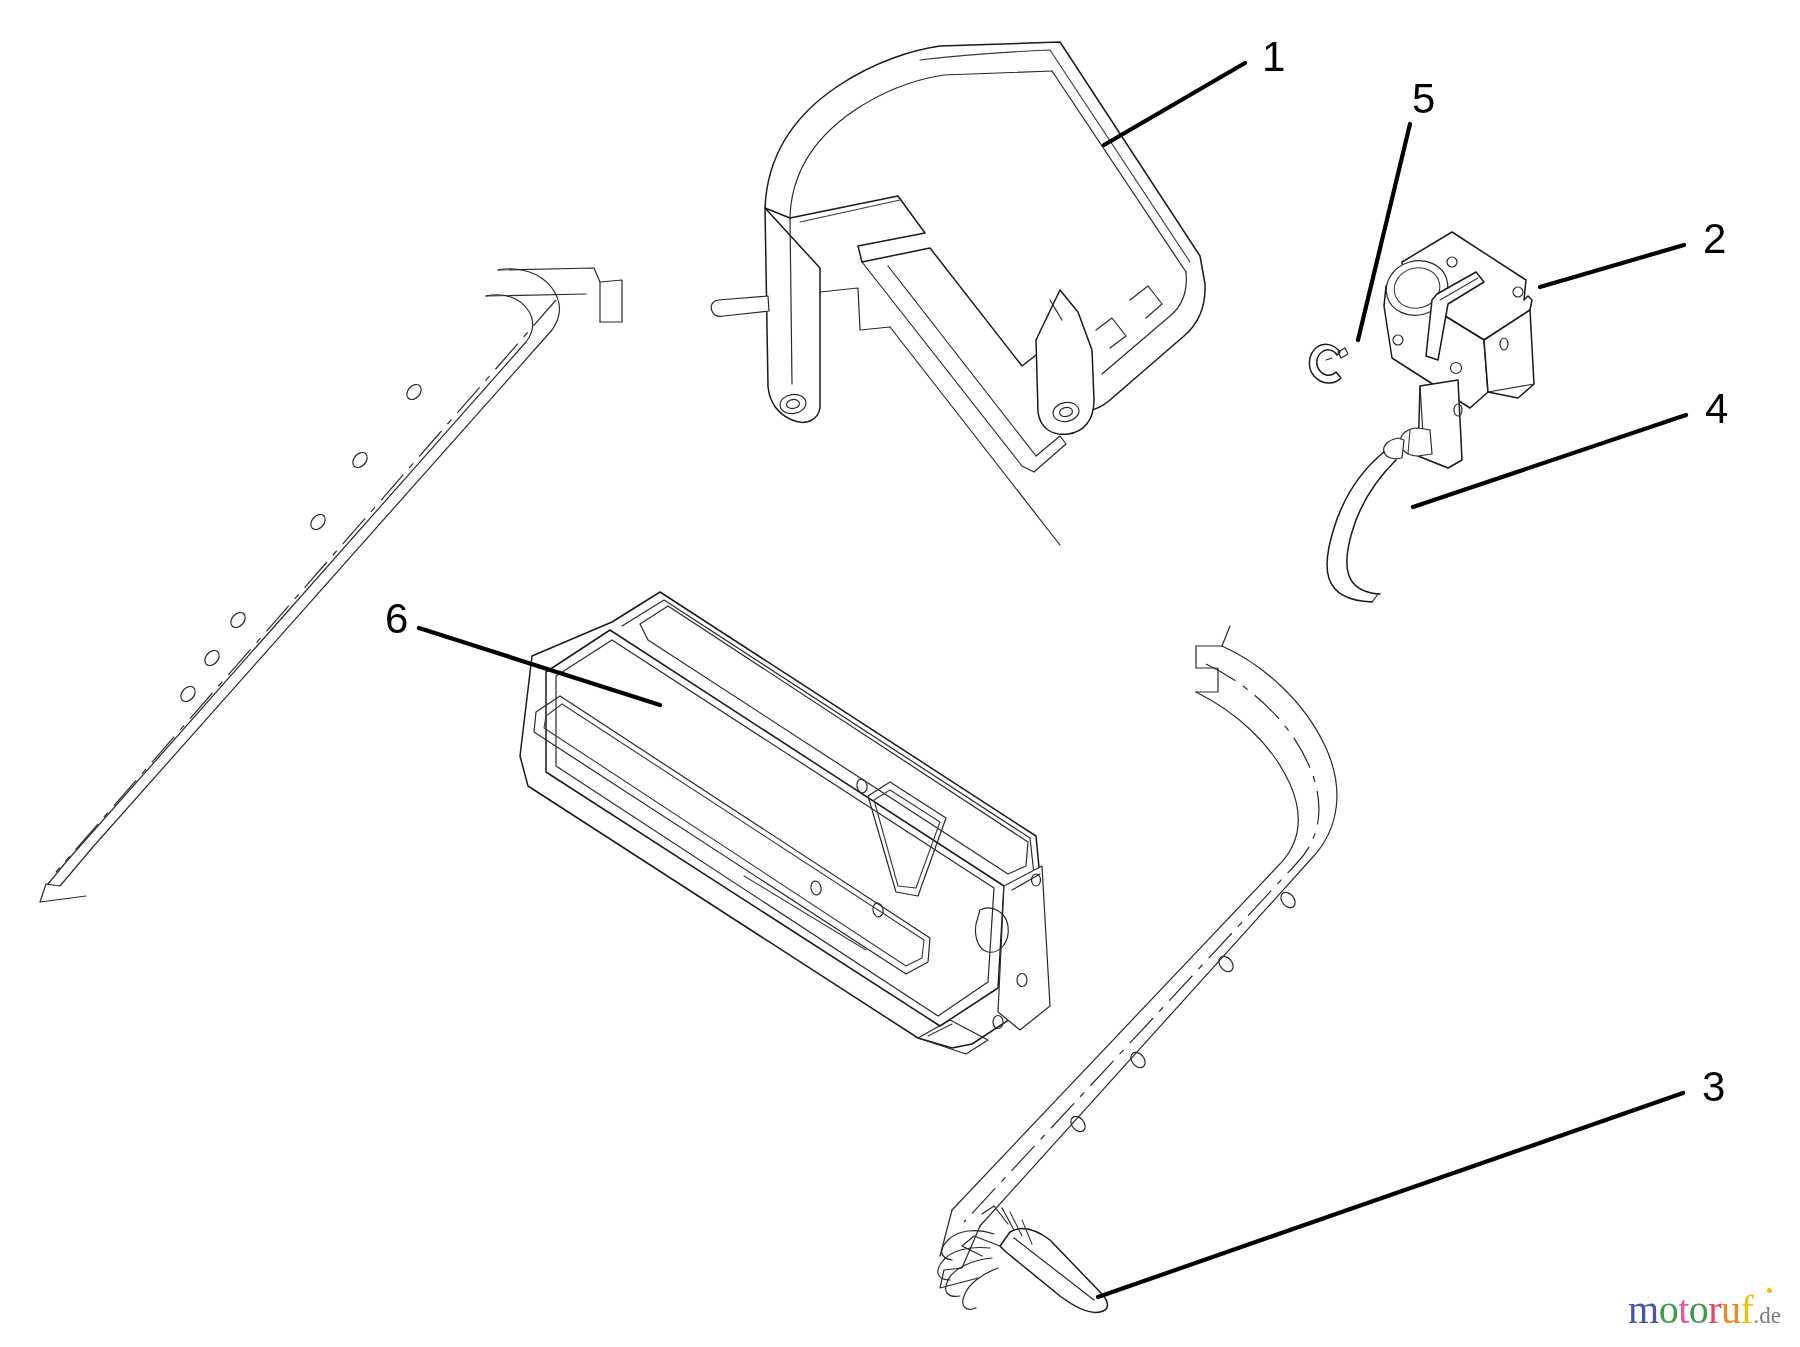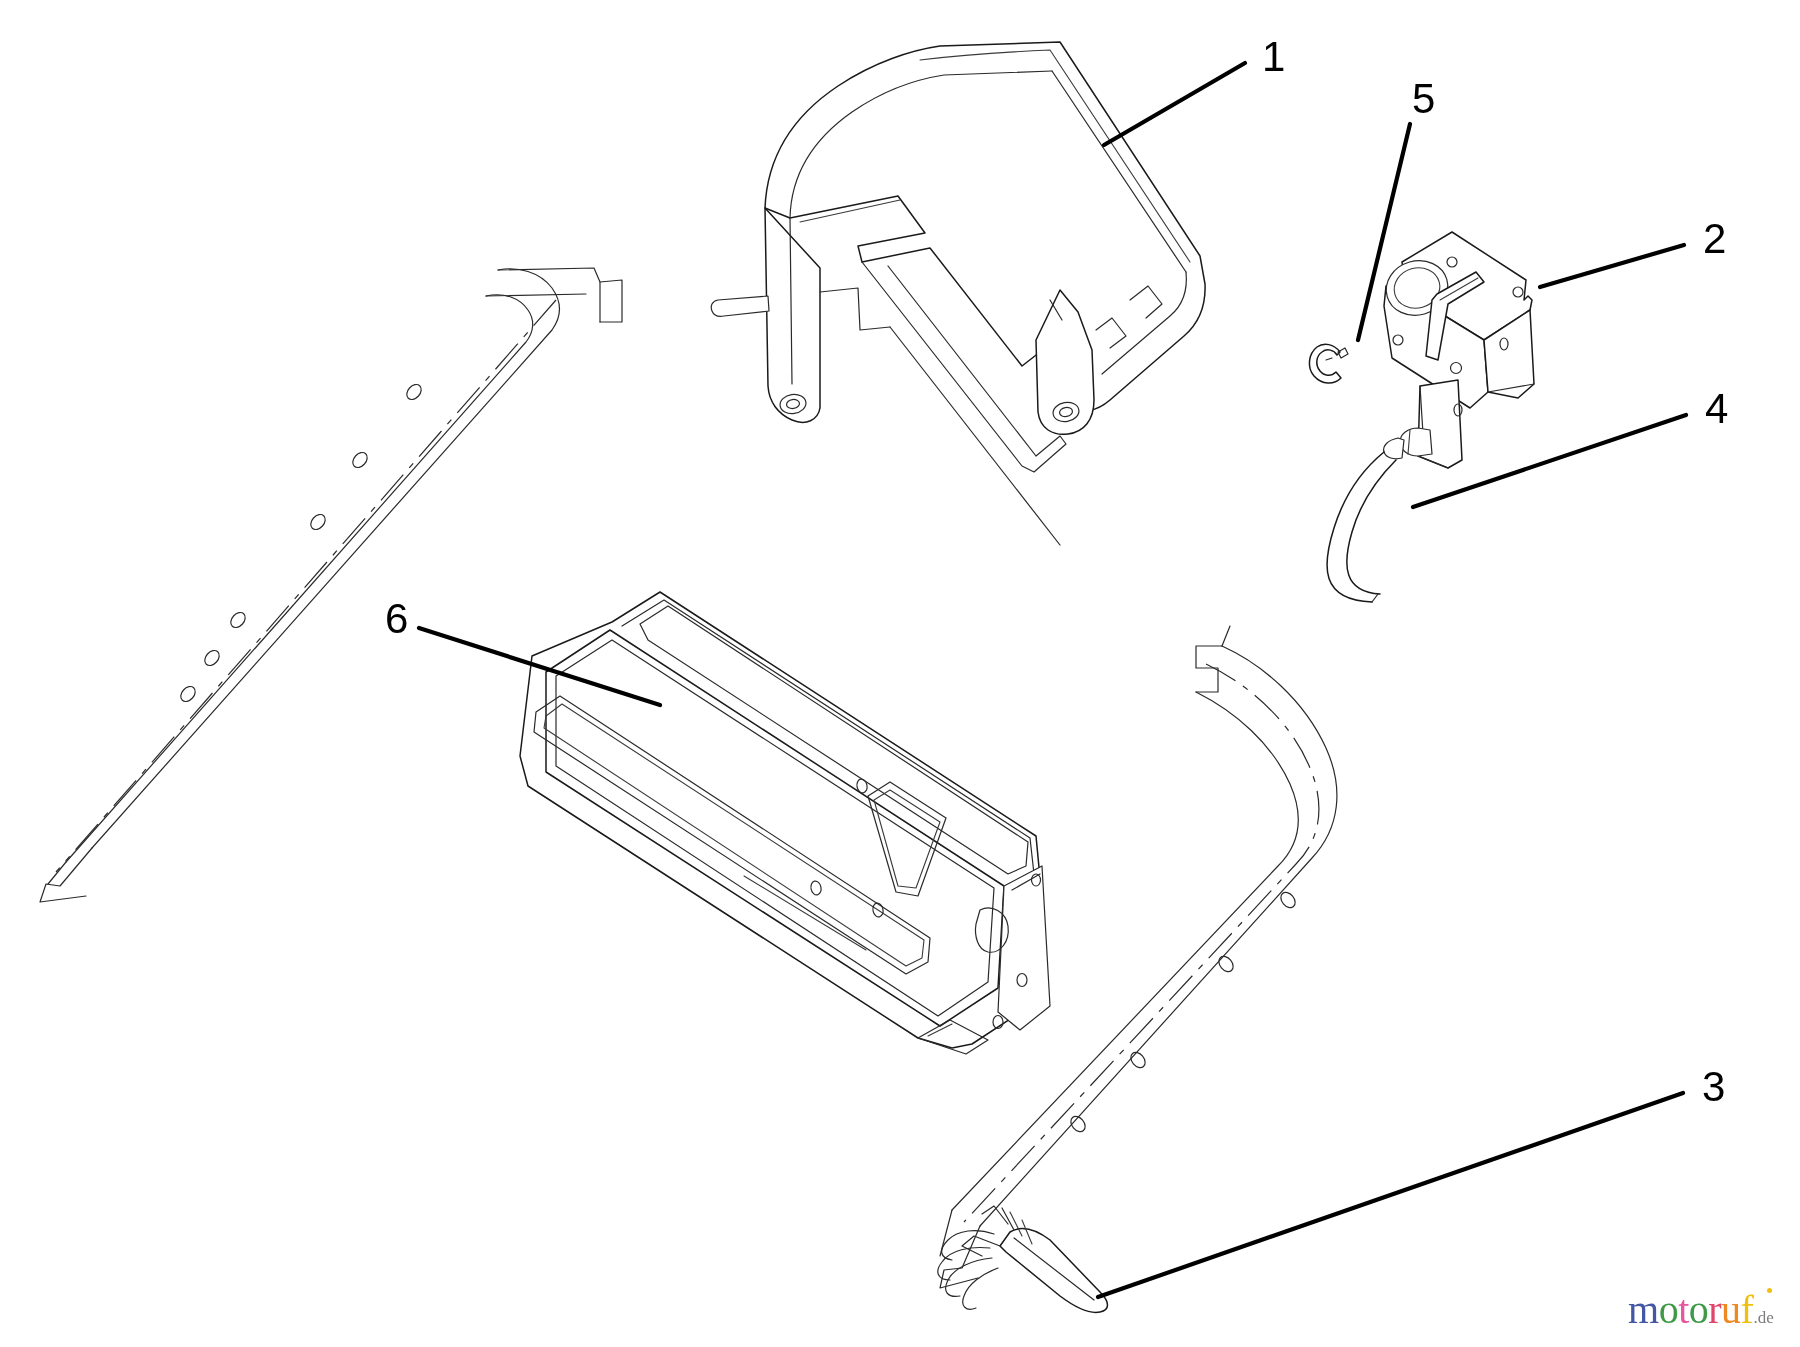--- a/index.html
+++ b/index.html
@@ -44,21 +44,21 @@
     height: 52px;
     font-family: "Liberation Serif", serif;
     font-size: 40px;
     line-height: 48px;
     letter-spacing: -0.5px;
     white-space: nowrap;
     user-select: none;
   }
   #watermark .wm-char { display: inline-block; }
   #watermark .wm-suffix {
-    font-size: 17px;
+    font-size: 23px;
     vertical-align: baseline;
     letter-spacing: 0;
   }
   .wm-dot {
     position: absolute;
     width: 5px;
     height: 5px;
     border-radius: 50%;
   }
 </style>

